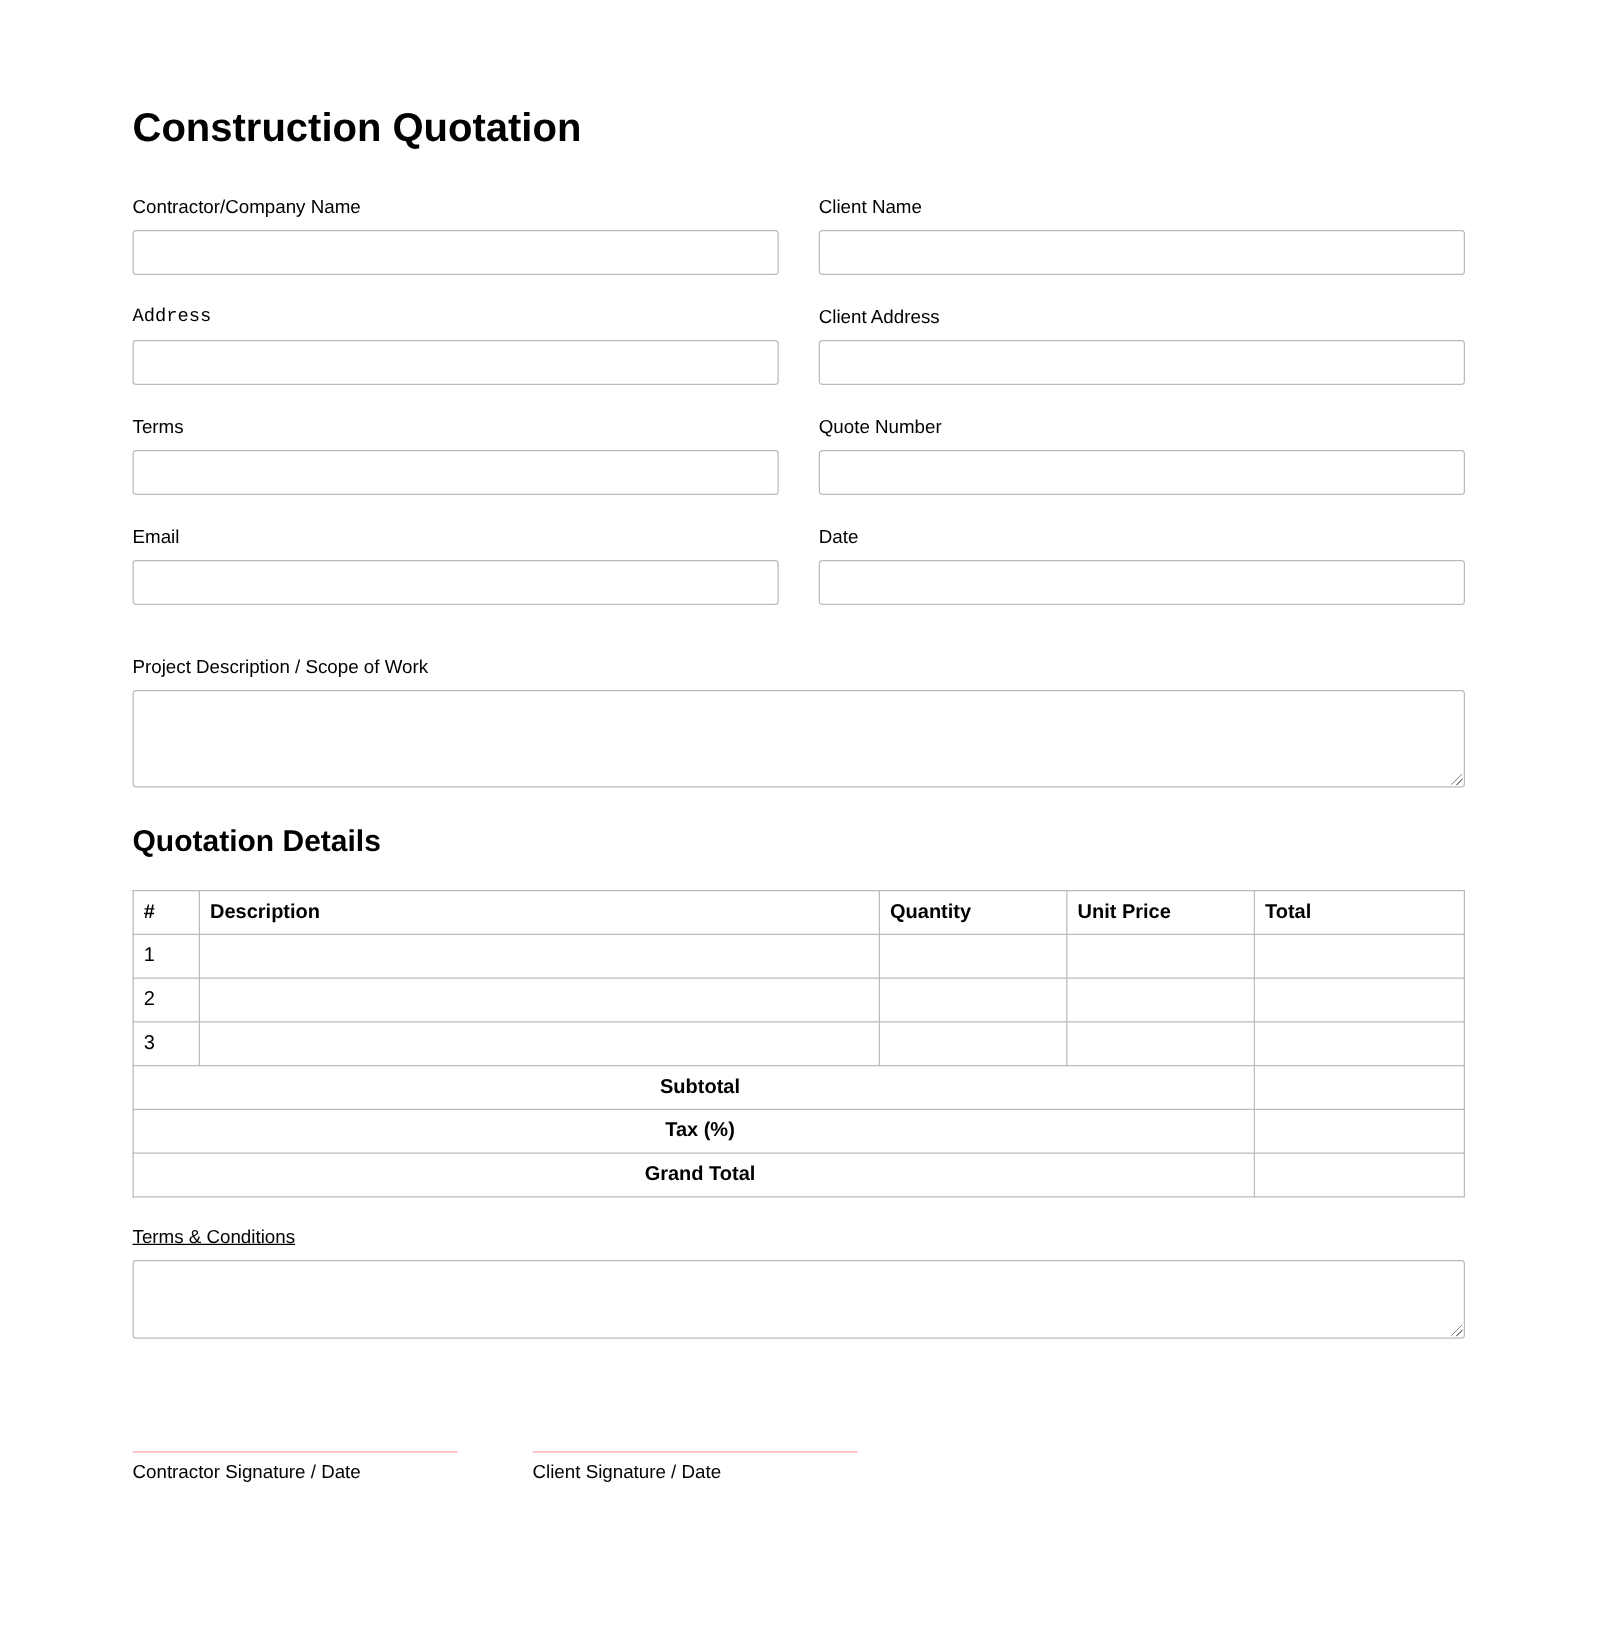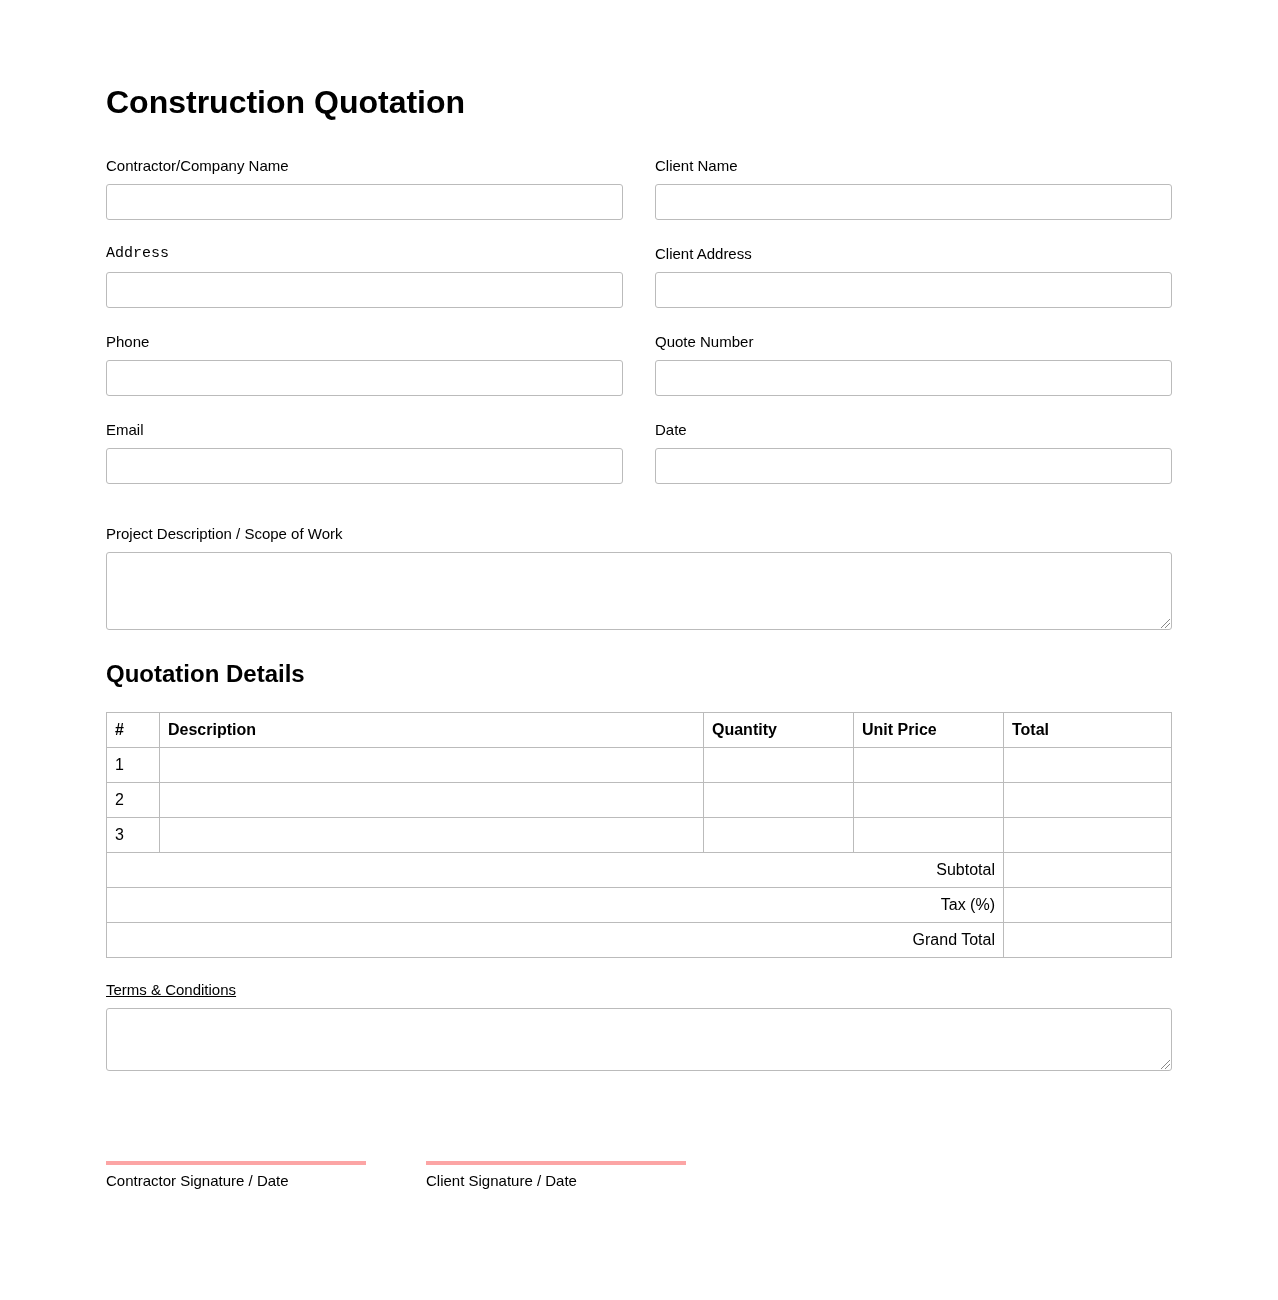--- a/index.html
+++ b/index.html
@@ -12,23 +12,23 @@
   .field .input { position:absolute; top:28px; left:0; width:515px; height:34px; border:1px solid #bbb; border-radius:3px; background:#fff; }
   .desc { position:absolute; top:524px; left:0; width:1066px; }
   .desc label, .terms label { display:block; font-size:15px; line-height:20px; }
   .ta { position:absolute; left:0; width:1064px; border:1px solid #bbb; border-radius:3px; background:#fff; }
   .grip { position:absolute; right:1px; bottom:1px; width:9px; height:9px;
     background: linear-gradient(135deg, transparent 45%, #888 45%, #888 52%, transparent 52%, transparent 70%, #888 70%, #888 77%, transparent 77%); }
   h2 { position:absolute; top:660px; left:0; margin:0; font-size:24px; font-weight:bold; line-height:28px; }
   table { position:absolute; top:712px; left:0; width:1066px; border-collapse:collapse; font-size:16px; }
   td, th { border:1px solid #bbb; height:34px; padding:0 8px; text-align:left; }
   th { font-weight:bold; }
-  td.right { text-align:right; font-weight:normal;padding-left:18px; }
+  td.right { text-align:center; font-weight:bold;padding-left:18px; }
   .terms { position:absolute; top:980px; left:0; width:1066px;text-decoration:underline; }
-  .sig { position:absolute; top:1161px; width:260px; border-top:4px solid #fca5a5; }
+  .sig { position:absolute; top:1161px; width:260px; border-top:1px solid #fca5a5; }
   .sig span { display:block; font-size:15px; line-height:20px; margin-top:6px; }
 </style>
 </head>
 <body>
 
 <div class="page">
   <h1>Construction Quotation</h1>
 
   <div class="grid">
     <div class="field" style="left:0;top:0;">
@@ -41,21 +41,21 @@
     </div>
     <div class="field" style="left:0;top:88px;font-family:Liberation Mono, monospace;">
       <label>Address</label>
       <div class="input"></div>
     </div>
     <div class="field" style="left:549px;top:88px;">
       <label>Client Address</label>
       <div class="input"></div>
     </div>
     <div class="field" style="left:0;top:176px;">
-      <label>Phone</label>
+      <label>Terms</label>
       <div class="input"></div>
     </div>
     <div class="field" style="left:549px;top:176px;">
       <label>Quote Number</label>
       <div class="input"></div>
     </div>
     <div class="field" style="left:0;top:264px;">
       <label>Email</label>
       <div class="input"></div>
     </div>

